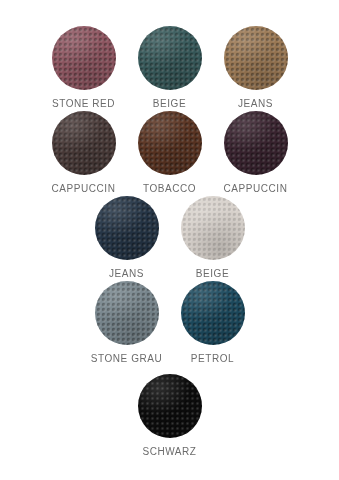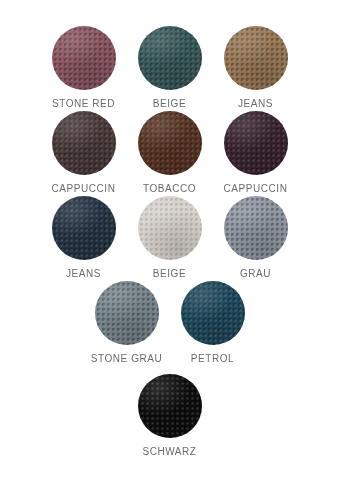--- a/index.html
+++ b/index.html
@@ -154,26 +154,20 @@
           <div class="swatch-gloss"></div>
         </div>
         <div class="swatch-label">JEANS</div>
       </div>
       <div class="swatch-cell">
         <div class="swatch-disc light" style="--base: #d8d2cc;">
           <div class="swatch-gloss"></div>
         </div>
         <div class="swatch-label">BEIGE</div>
       </div>
-      <div class="swatch-cell">
-        <div class="swatch-disc" style="--base: #8e97a2;">
-          <div class="swatch-gloss"></div>
-        </div>
-        <div class="swatch-label">GRAU</div>
-      </div>
     </div>
     <div class="swatch-row">
       <div class="swatch-cell">
         <div class="swatch-disc" style="--base: #77858c;">
           <div class="swatch-gloss"></div>
         </div>
         <div class="swatch-label">STONE GRAU</div>
       </div>
       <div class="swatch-cell">
         <div class="swatch-disc" style="--base: #1d4a5e;">

